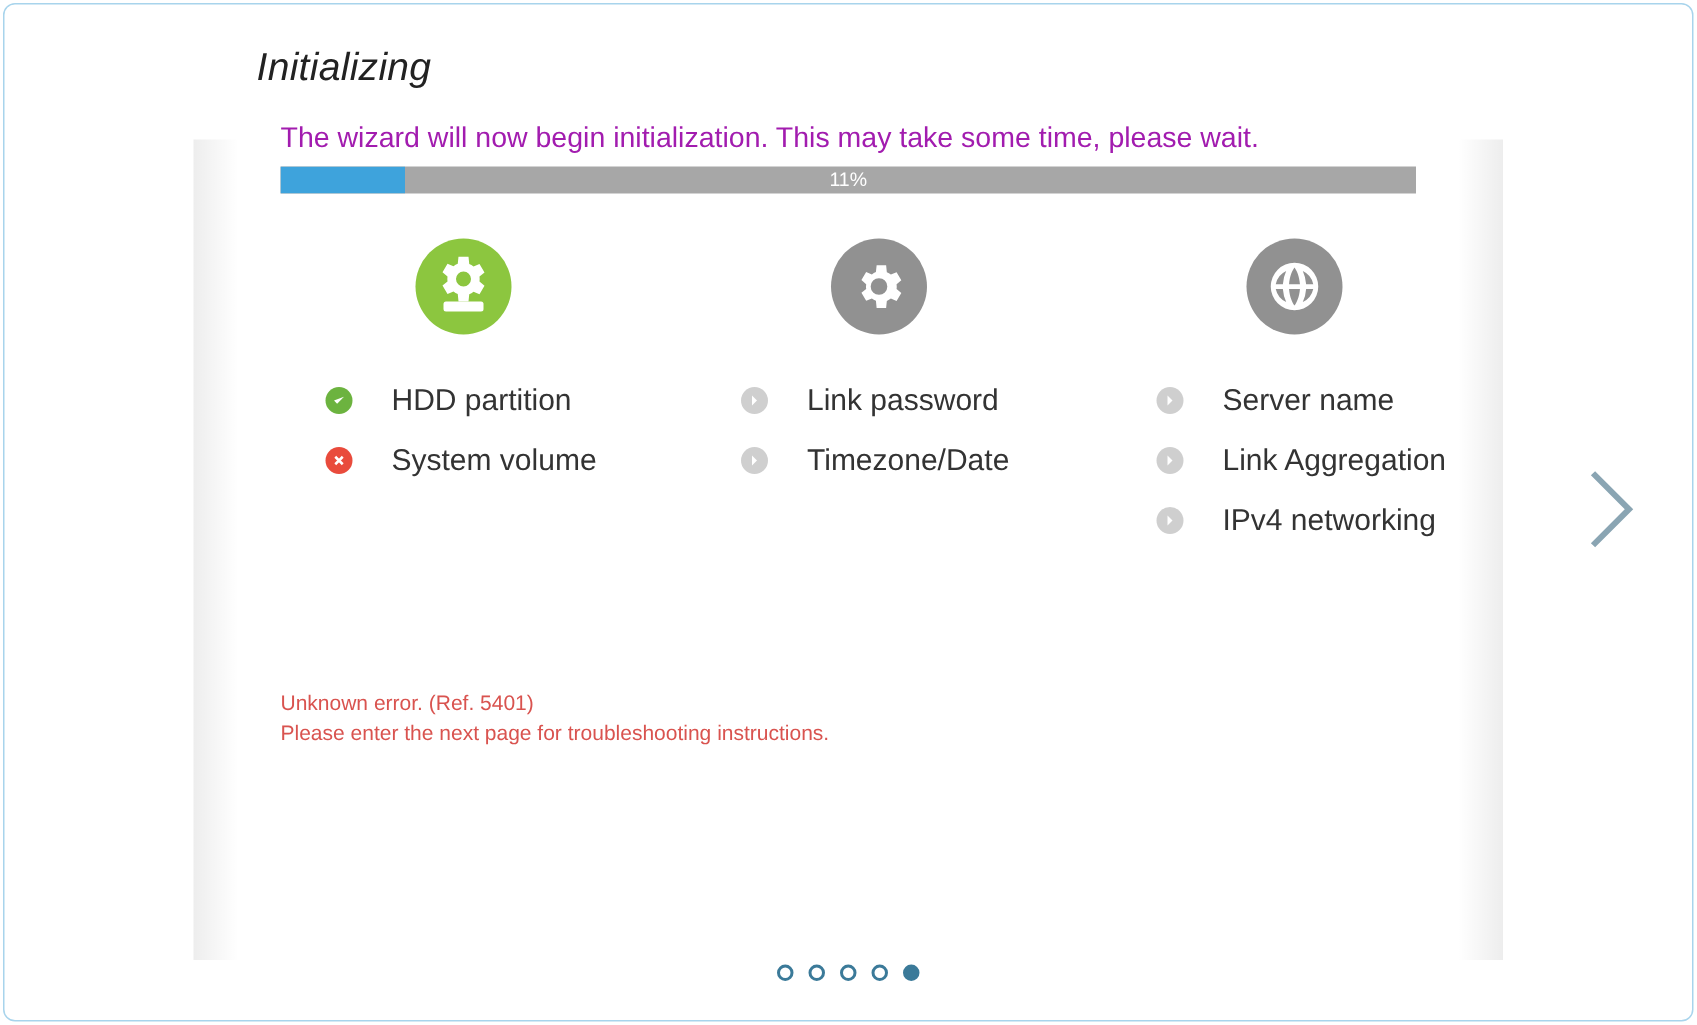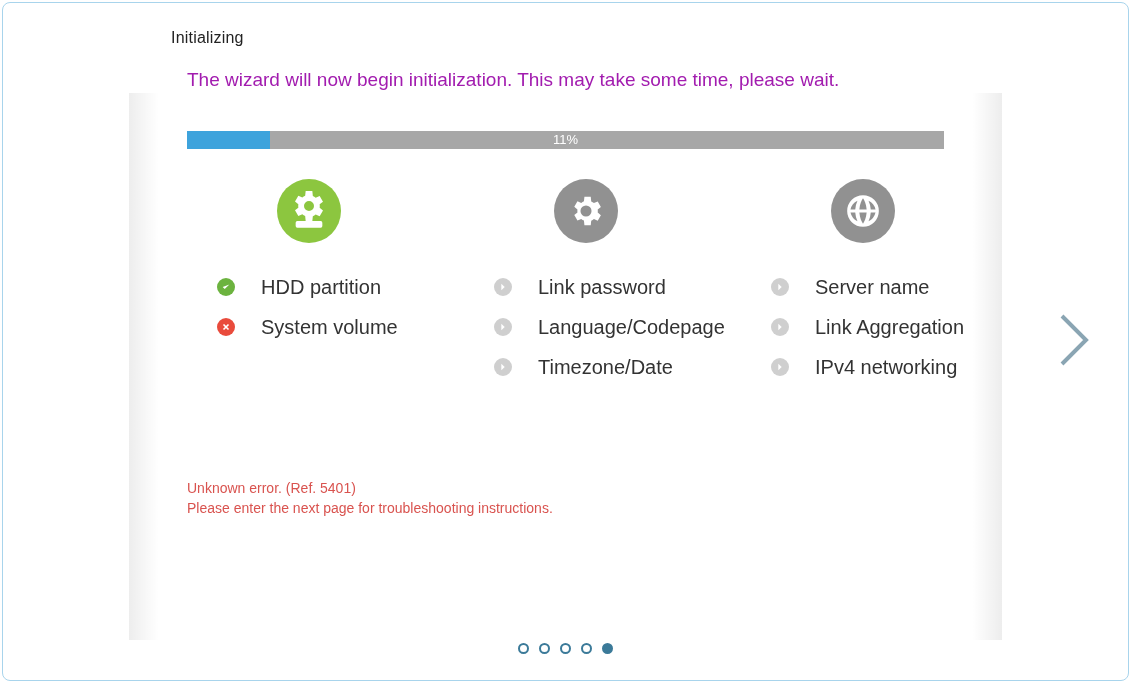--- a/index.html
+++ b/index.html
@@ -16,33 +16,34 @@
       margin: 2px;
       border: 1px solid #a8d4ec;
       border-radius: 8px;
       position: relative;
       background: #fff;
     }
     .content {
       padding: 26px 0 0 0;
     }
     .page-title {
-      font-size: 16px;
+      font-size: 26px;
       font-weight: 400;
       color: #222;
       padding: 0 0 0 168px;
       letter-spacing: 0.2px;
+      font-style: italic;
     }
     .subtitle {
       font-size: 19px;
       color: #a21caf;
       padding: 22px 0 0 184px;
     }
     .progress-wrap {
-      margin: 40px 184px 0 184px;
+      margin: 7px 184px 0 184px;
       position: relative;
     }
     .progress-track {
       height: 18px;
       background: #a7a7a7;
       width: 100%;
       position: relative;
       overflow: hidden;
     }
     .progress-fill {
@@ -200,28 +201,20 @@
               </svg>
             </span>
           <span class="item-label">Link password</span>
         </div>
         <div class="item-row">
           <span class="status-dot pending">
               <svg viewBox="0 0 12 12">
                 <path d="M4 2l4 4-4 4"></path>
               </svg>
             </span>
-          <span class="item-label">Language/Codepage</span>
-        </div>
-        <div class="item-row">
-          <span class="status-dot pending">
-              <svg viewBox="0 0 12 12">
-                <path d="M4 2l4 4-4 4"></path>
-              </svg>
-            </span>
           <span class="item-label">Timezone/Date</span>
         </div>
       </div>
 
       <div class="col">
         <div class="col-icon network">
           <svg width="38" height="38" viewBox="0 0 24 24">
               <path d="M12 2a10 10 0 100 20 10 10 0 000-20zm7.9 9h-3a16 16 0 00-1.4-5.5A8 8 0 0119.9 11zM12 4c.9 1.2 2 3.5 2.3 7H9.7C10 7.5 11.1 5.2 12 4zM8.5 5.5A16 16 0 007.1 11h-3a8 8 0 014.4-5.5zM4.1 13h3a16 16 0 001.4 5.5A8 8 0 014.1 13zM12 20c-.9-1.2-2-3.5-2.3-7h4.6c-.3 3.5-1.4 5.8-2.3 7zm3.5-1.5A16 16 0 0016.9 13h3a8 8 0 01-4.4 5.5z"></path>
             </svg>
         </div>

